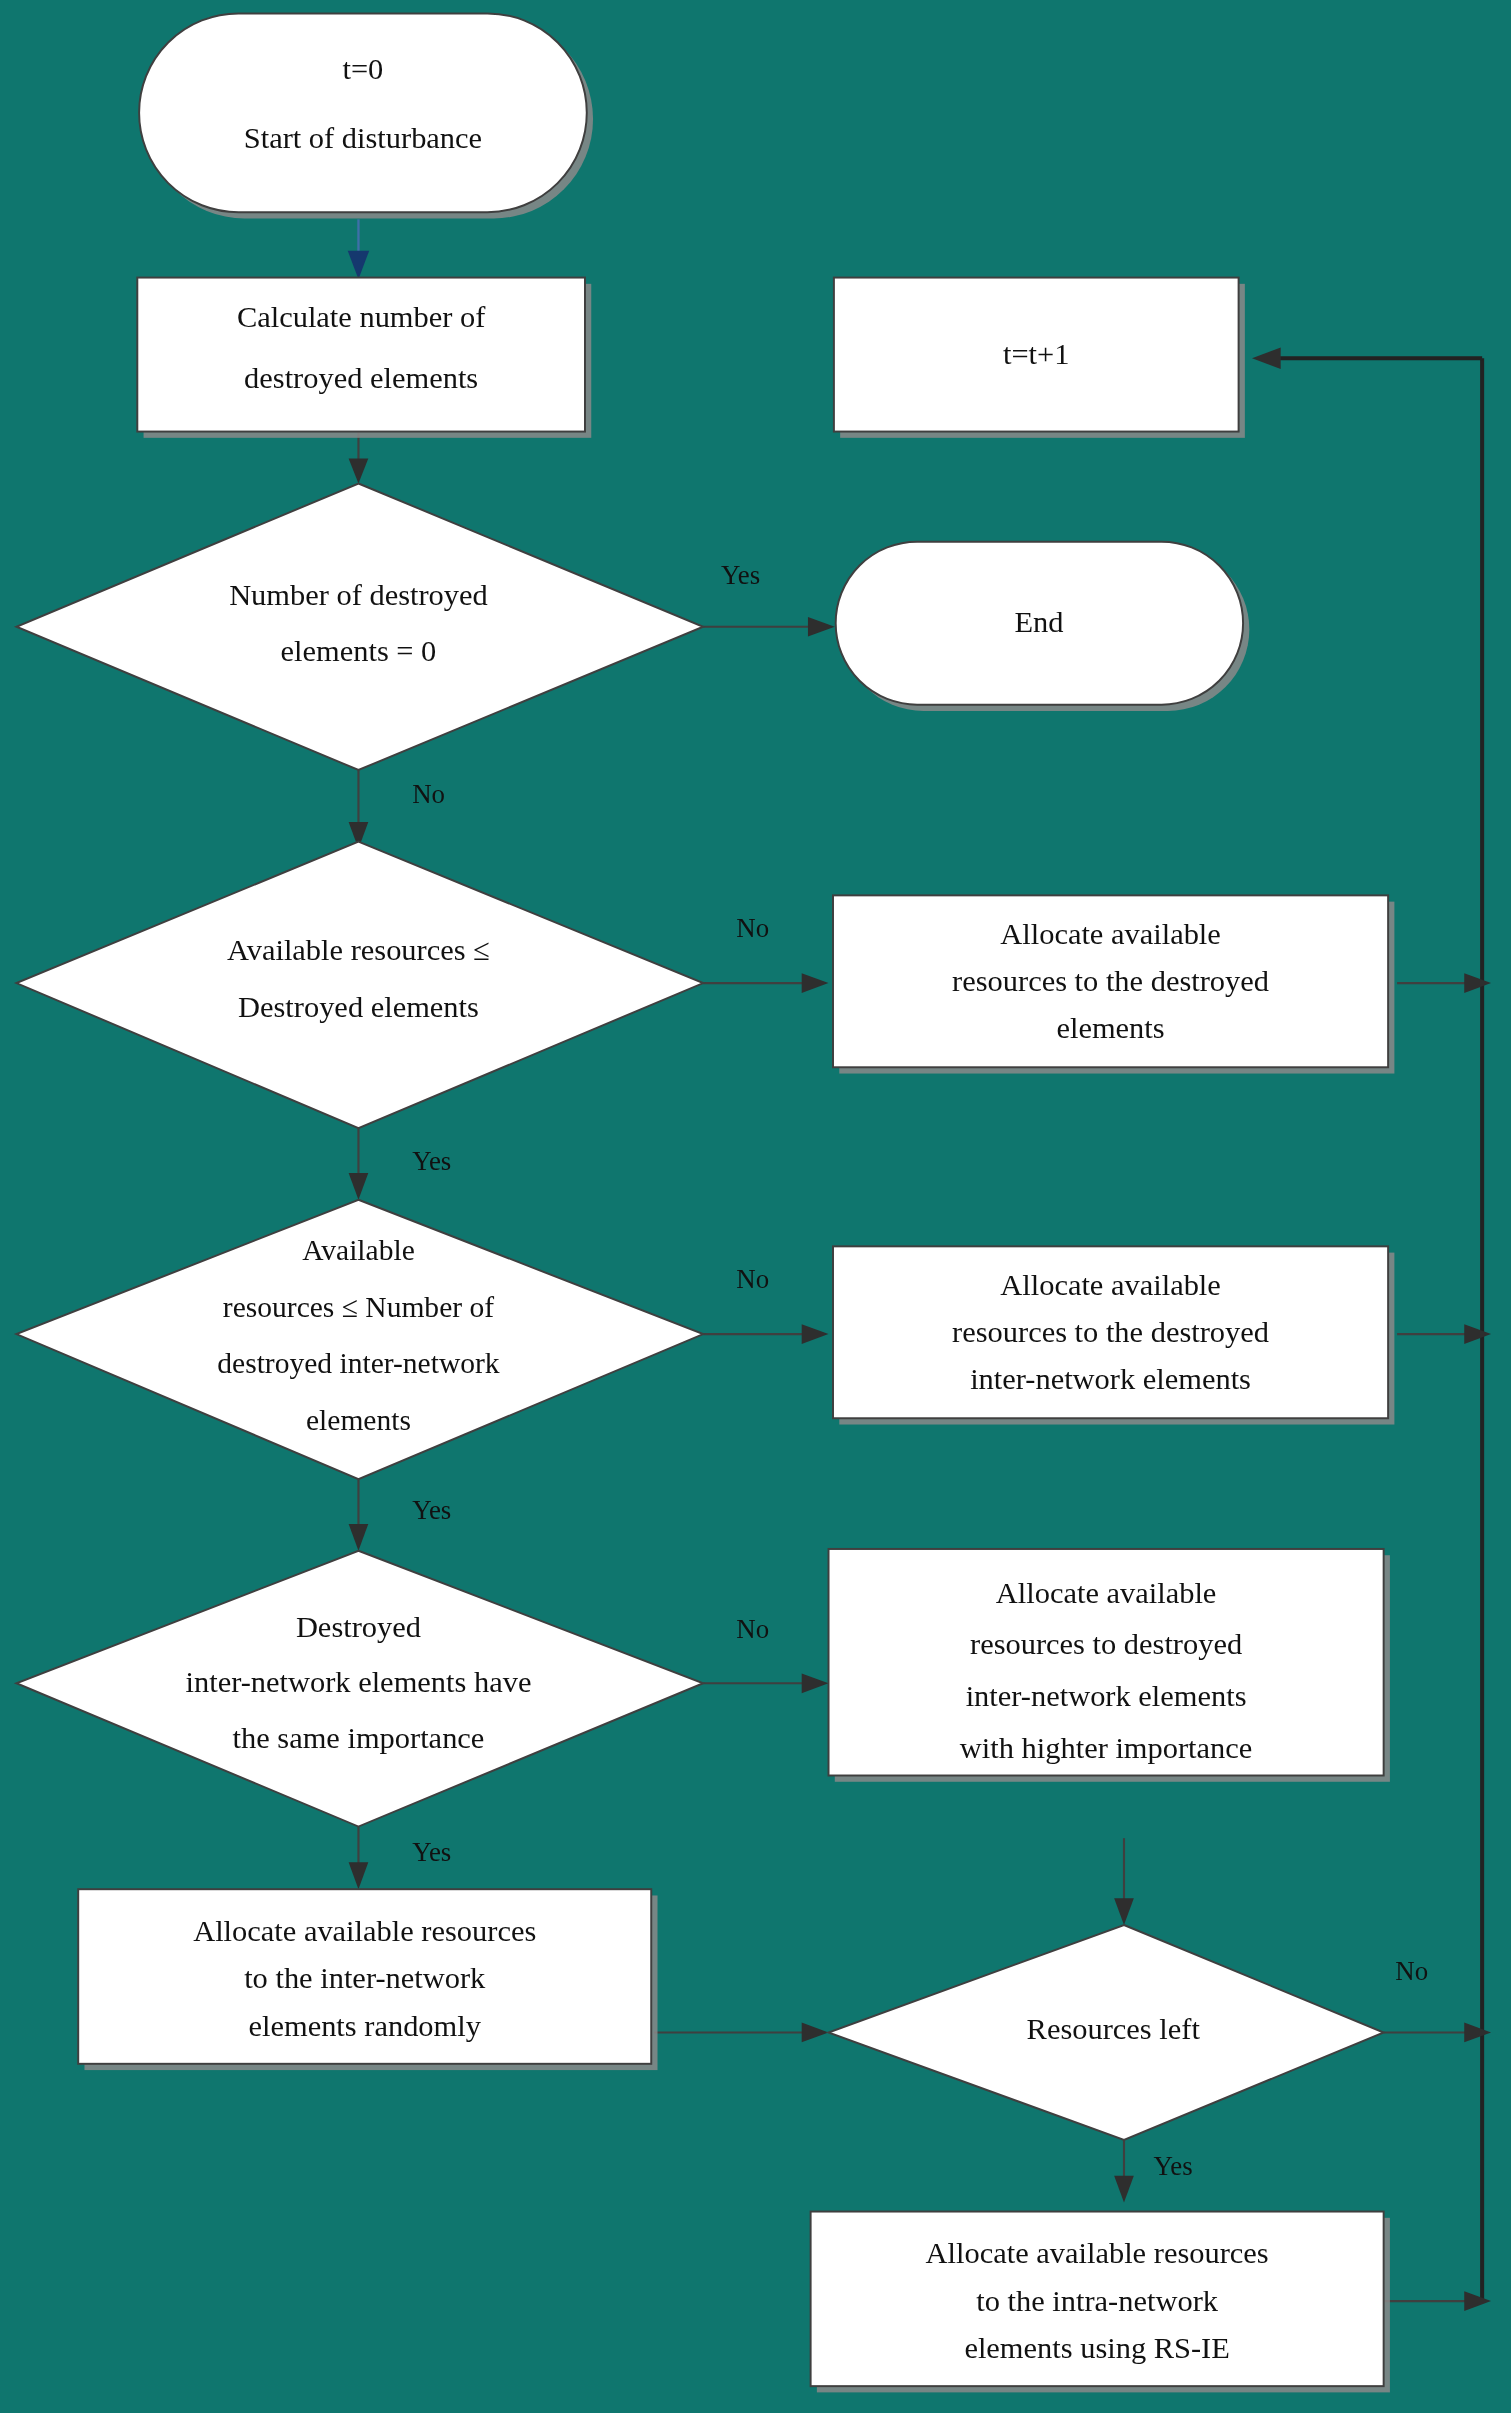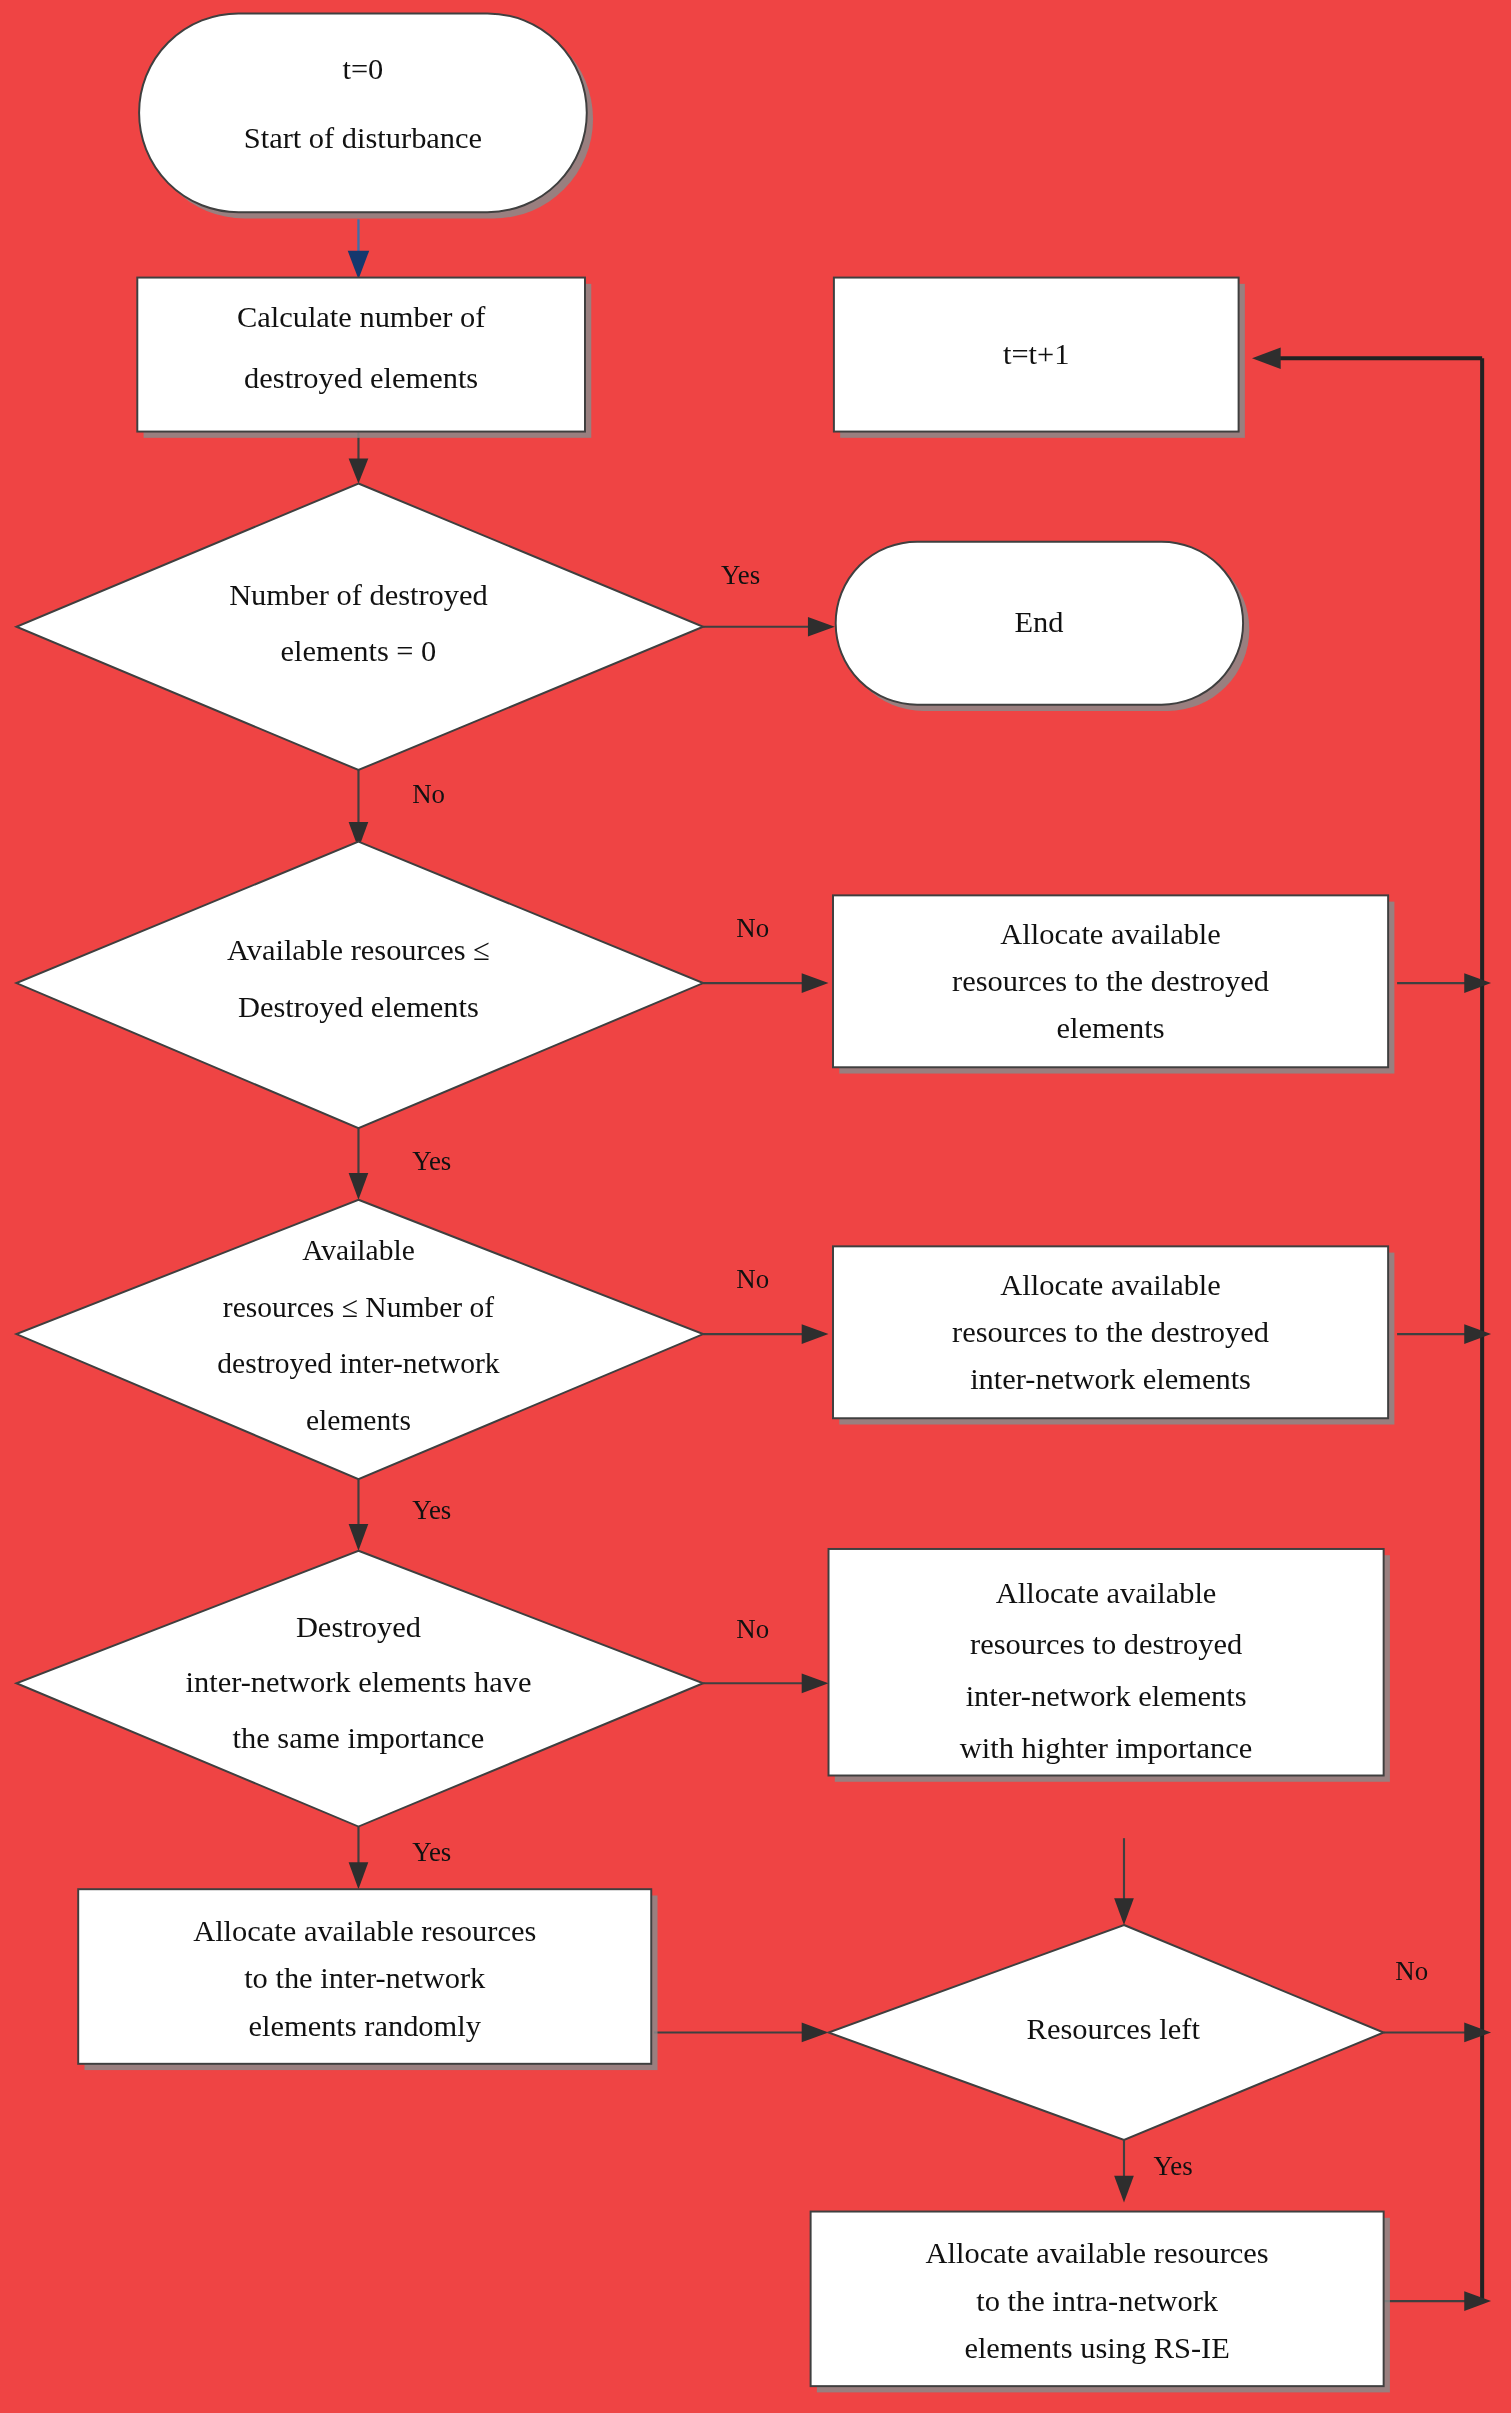--- a/index.html
+++ b/index.html
@@ -7,21 +7,21 @@
     padding: 0;
     background: #ffffff;
   }
   body {
     font-family: "Liberation Serif", "DejaVu Serif", serif;
   }
   #flowchart-root {
     position: relative;
     width: 1512px;
     height: 2413px;
-    background: #ef4444;
+    background: #0f766e;
     overflow: hidden;
   }
   svg.fc {
     display: block;
     width: 1512px;
     height: 2413px;
   }
   .shape-line {
     fill: #ffffff;
     stroke: #3f3f3f;

